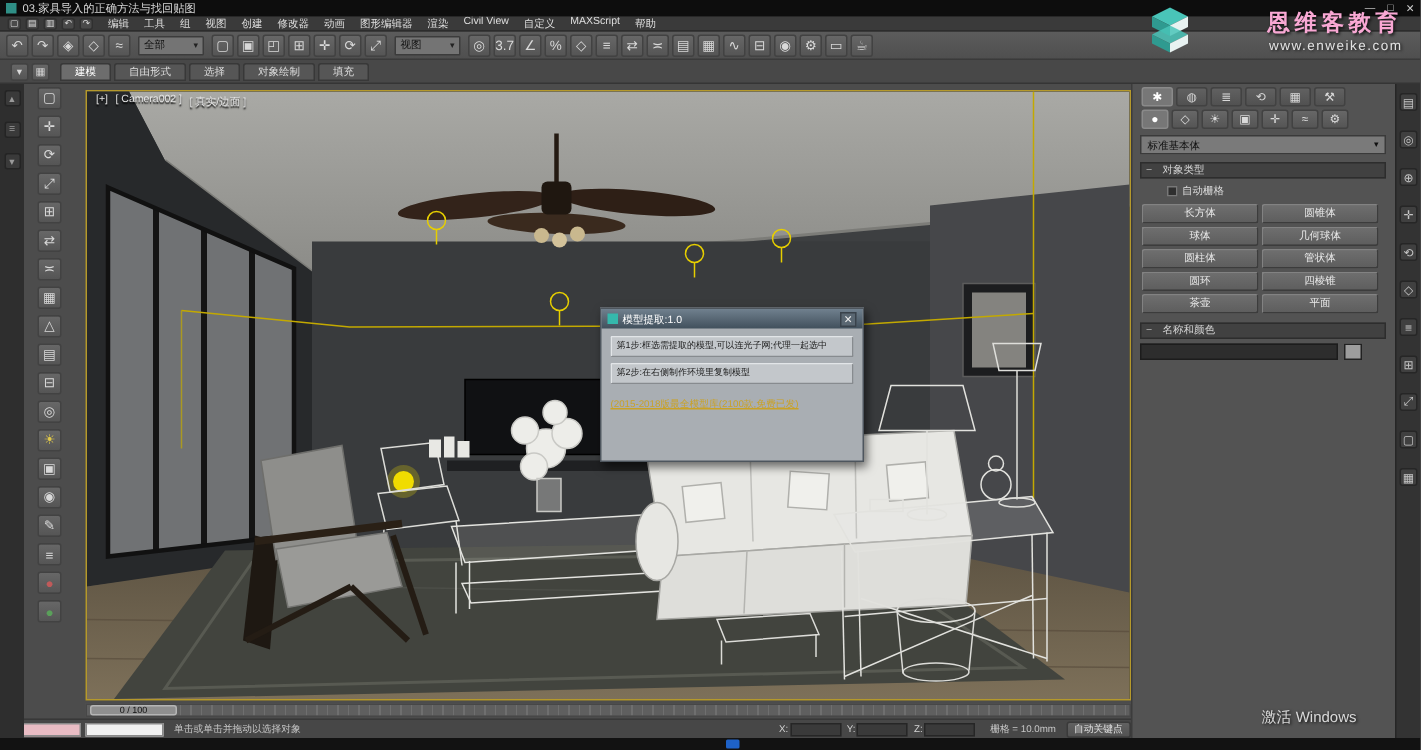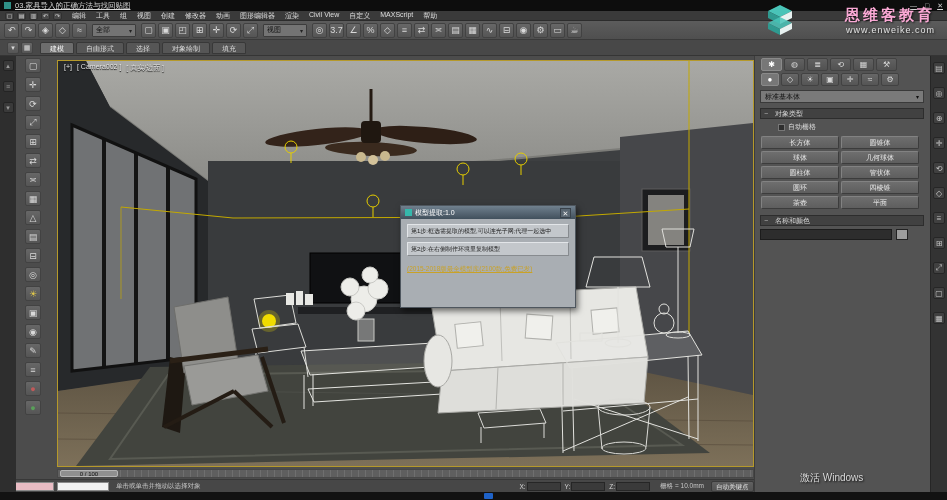--- a/index.html
+++ b/index.html
@@ -1,20 +1,20 @@
 <!DOCTYPE html>
 <html><head>
 <meta charset="utf-8">
 <style>
   * { margin:0; padding:0; box-sizing:border-box; font-family:"Liberation Sans","DejaVu Sans",sans-serif; }
   html,body { width:947px; height:500px; overflow:hidden; background:#4c4c4c; }
   #app { position:relative; width:947px; height:500px; background:#4c4c4c; overflow:hidden; }
 
   
-  .titlebar { position:absolute; left:0; top:0; width:947px; height:11px; background:#0d0d0d; color:#d8d8d8; font-size:7.5px; display:flex; align-items:center; padding:0 4px; z-index:20;text-decoration:underline; }
+  .titlebar { position:absolute; left:0; top:0; width:947px; height:11px; background:#0d0d0d; color:#d8d8d8; font-size:7.5px; display:flex; align-items:center; padding:0 4px; z-index:20; }
   .titlebar .app-dot { width:7px; height:7px; background:#2f8f86; margin-right:4px; }
   .titlebar .win-controls { margin-left:auto; display:flex; gap:8px; color:#cccccc; font-size:7px; }
   .titlebar .win-controls span { cursor:default; }
 
   .menubar { position:absolute; left:0; top:11px; width:947px; height:10px; background:#3a3a3a; border-bottom:1px solid #2c2c2c; display:flex; align-items:center; color:#dedede; font-size:7px; z-index:19; }
   .menubar .quick { display:flex; margin:0 4px; gap:1px; }
   .menubar .quick .icon-cell { width:9px; height:8px; font-size:6px; background:#4a4a4a; border:1px solid #303030; }
   .menu-item { padding:0 5px; cursor:default; }
 
   .toolbar { position:absolute; left:0; top:21px; width:947px; height:19px; background:linear-gradient(#5c5c5c,#4f4f4f); border-bottom:1px solid #3a3a3a; display:flex; align-items:center; padding:0 3px; z-index:18; }
@@ -89,21 +89,21 @@
   .navs .icon-cell { width:12px; height:11px; font-size:7px; }
 
   .taskbar { position:absolute; left:0; top:492px; width:947px; height:8px; background:#121212; z-index:25; }
   .taskbar .task-icon { position:absolute; left:484px; top:1px; width:9px; height:6px; background:#1e62c8; border-radius:1px; }
 
   
   .watermark { position:absolute; right:12px; top:4px; display:flex; align-items:center; gap:7px; z-index:50; }
   .watermark .wm-text { text-align:right; }
   .wm-brand { color:#f9a8d4; font-size:15px; font-weight:bold; letter-spacing:3px; text-shadow:1px 1px 2px rgba(0,0,0,.7); }
   .wm-url { color:#e3e3e3; font-size:9px; letter-spacing:1px; text-shadow:1px 1px 2px rgba(0,0,0,.7);margin-left:44px; }
-  .activate { position:absolute; left:800px; top:471px; color:#d9d9d9; font-size:10px; text-shadow:1px 1px 2px rgba(0,0,0,.8); z-index:45; }
+  .activate { position:absolute; left:841px; top:471px; color:#d9d9d9; font-size:10px; text-shadow:1px 1px 2px rgba(0,0,0,.8); z-index:45; }
 </style>
 </head>
 <body>
 
 <div id="app">
 
   <div class="titlebar">
     <span class="app-dot"></span>
     <span>03.家具导入的正确方法与找回贴图</span>
     <span class="win-controls">

